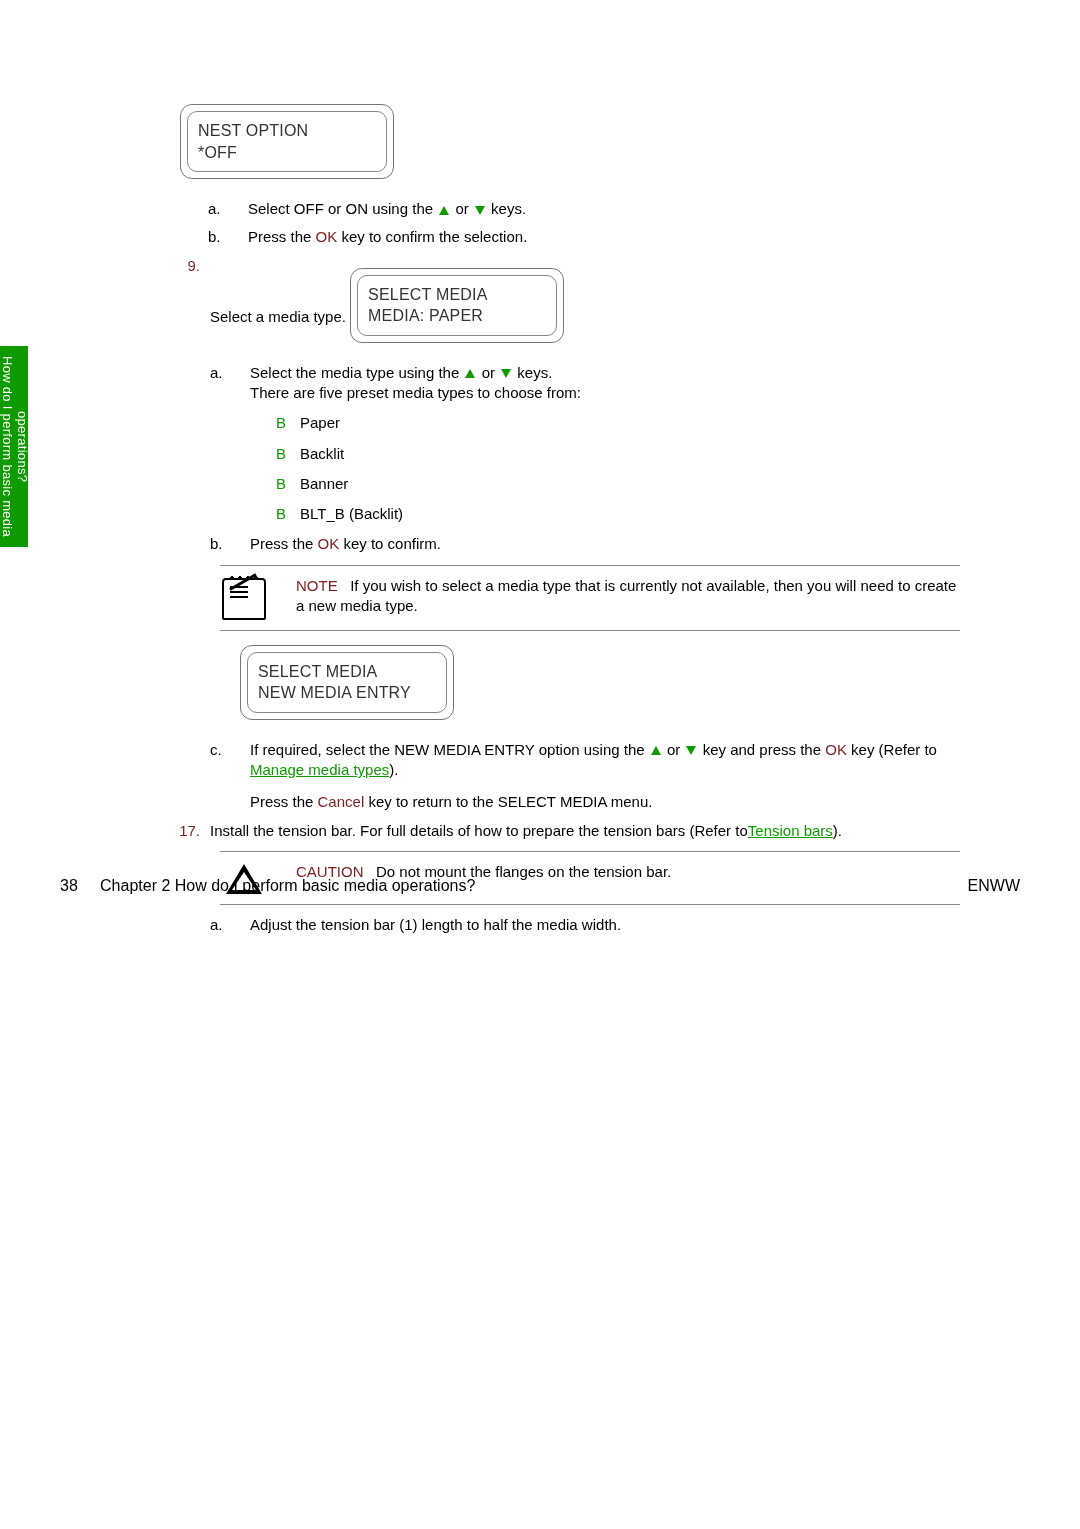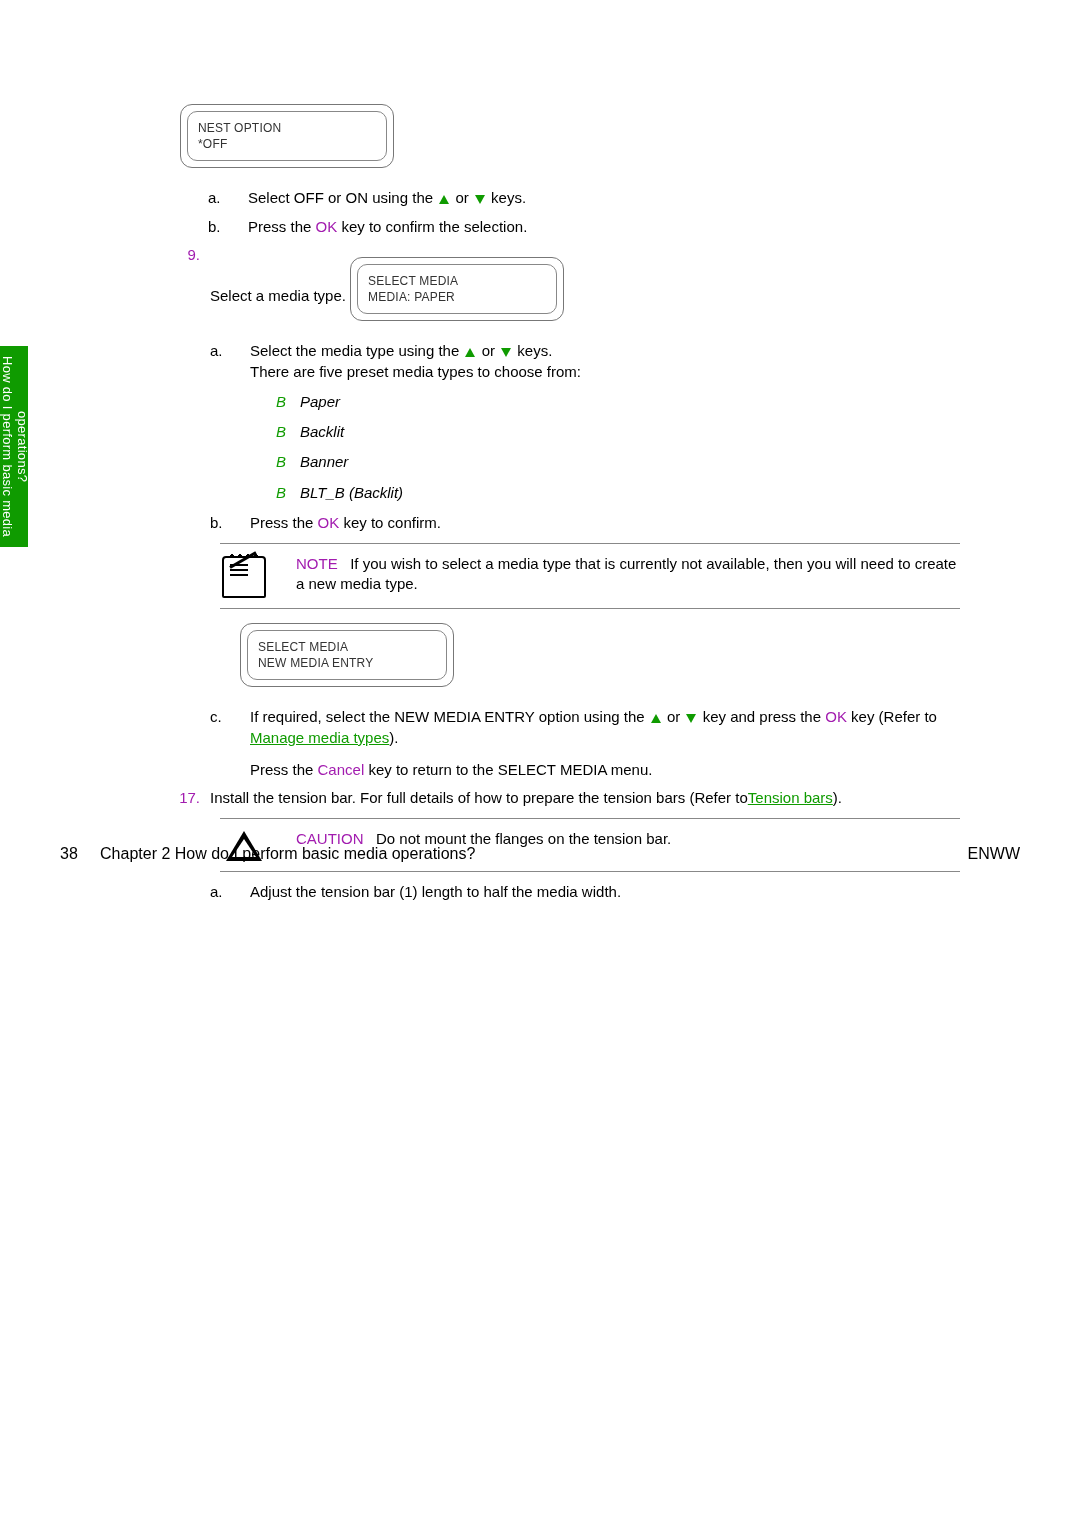--- a/index.html
+++ b/index.html
@@ -32,37 +32,37 @@
     border:1px solid #777;
     border-radius:12px;
     padding:6px;
     margin:4px 0 12px 10px;
   }
   .display-inner{
     border:1px solid #888;
     border-radius:10px;
     width:178px;
     padding:8px 10px;
-    font-size:12px;
+    font-size:16px;
     line-height:1.35;
     color:#333;
     letter-spacing:0.2px;
   }
   ol.main{list-style:none;padding:0;margin:0;counter-reset:dummy;}
   ol.main > li{position:relative;padding-left:40px;margin:8px 0;}
   ol.main > li .num{position:absolute;left:0;top:0;text-align:right;width:30px;}
   ol.lettered{list-style:none;padding:0;margin:0;}
   ol.lettered > li{position:relative;padding-left:40px;margin:8px 0;}
   ol.lettered > li .letter{position:absolute;left:0;top:0;}
-  .grn{color:#a21caf;}
+  .grn{color:#7f1d1d;}
   .lnk{color:#0f9b00;text-decoration:underline;}
   .arrow-up,.arrow-down{display:inline-block;width:0;height:0;vertical-align:middle;margin:0 2px;}
   .arrow-up{border-left:5px solid transparent;border-right:5px solid transparent;border-bottom:9px solid #0f9b00;}
   .arrow-down{border-left:5px solid transparent;border-right:5px solid transparent;border-top:9px solid #0f9b00;}
-  .b-list{list-style:none;padding:0;margin:6px 0;font-style:italic;}
+  .b-list{list-style:none;padding:0;margin:6px 0;}
   .b-list li{position:relative;padding-left:50px;margin:10px 0;}
   .b-list li::before{content:"B";position:absolute;left:26px;top:0;color:#0f9b00;font-family:Arial;font-size:15px;}
   .callout{
     border-top:1px solid #888;
     border-bottom:1px solid #888;
     margin:10px 0 10px 10px;
     padding:10px 0 10px 0;
     display:flex;
     gap:28px;
   }

